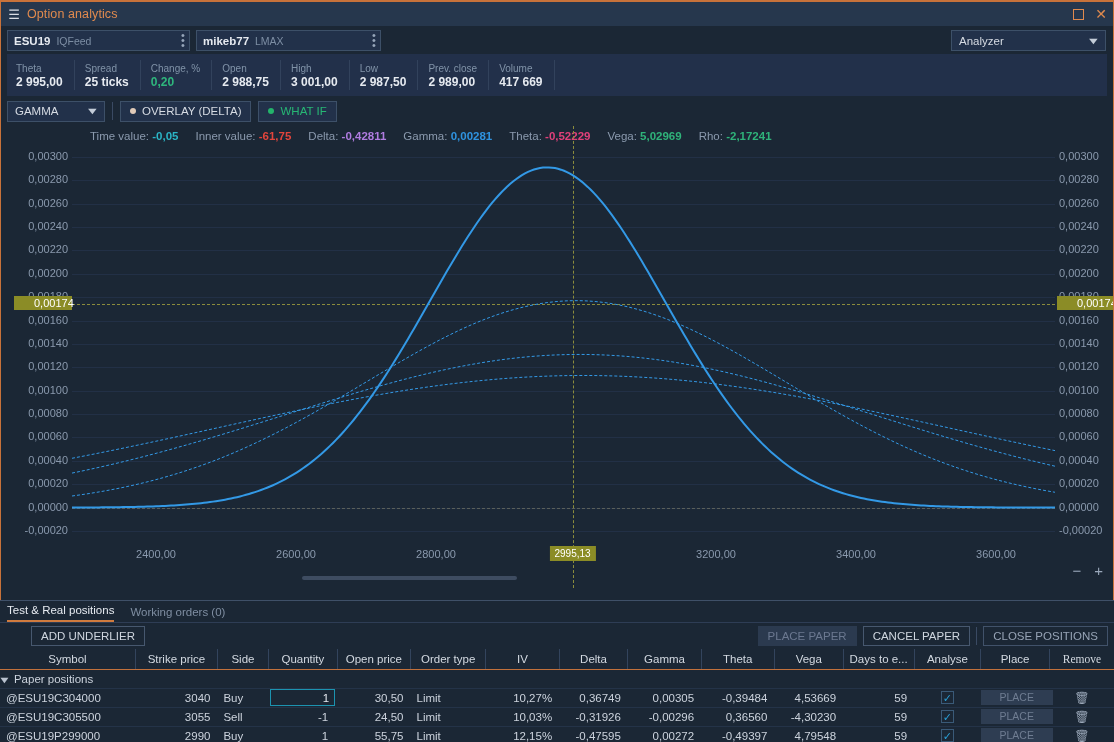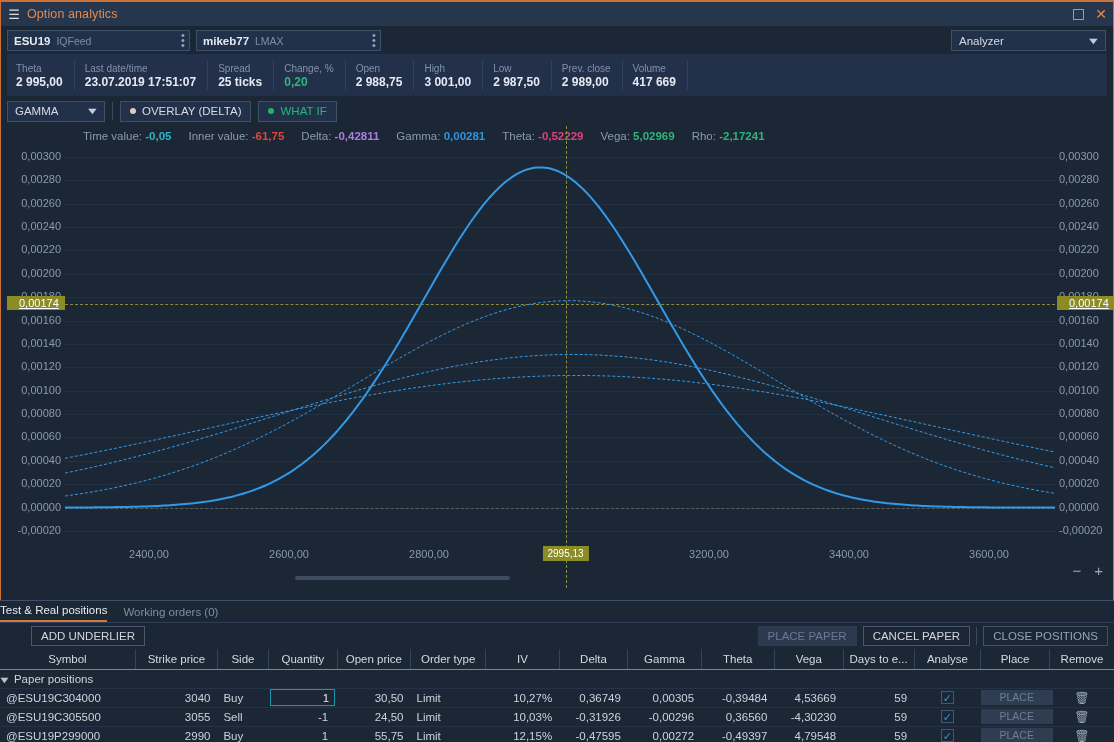--- a/index.html
+++ b/index.html
@@ -71,21 +71,21 @@
     height: 21px; background: #22314a; border: 1px solid #3d5068;
     display: flex; align-items: center; padding: 0 9px; gap: 6px;
     color: #d6dbe3; font-size: 11.5px;
   }
   .dot { width: 6px; height: 6px; border-radius: 50%; }
   .dot.pale { background: #e0cab8; }
   .dot.green { background: #24b36b; }
   .tgbtn.on { color: #27b774; }
 
   
-  .chartwrap { position: relative; height: 462px; background: #1b2735; margin: 2px 0 0 4px; }
+  .chartwrap { position: relative; height: 462px; background: #1b2735; margin: 2px 0 0 11px; }
   .greeks { position: absolute; top: 4px; left: 72px; font-size: 11.5px; white-space: nowrap; }
   .greeks span.l { color: #8b9aae; }
   .greeks span.v { font-weight: bold; }
   .gap { display: inline-block; width: 11px; }
 
   .axis { position: absolute; top: 0; width: 60px; height: 462px; }
   .axis.left { left: 0; }
   .axis.right { right: 0; width: 58px; }
   .tick { position: absolute; font-size: 11px; color: #8a99ad; white-space: nowrap; }
   .axis.left .tick { right: 4px; text-align: right; }
@@ -93,53 +93,53 @@
 
   .plot { position: absolute; left: 60px; right: 58px; top: 0; height: 462px; overflow: hidden; }
   .gline { position: absolute; left: 0; right: 0; height: 1px; background: #223046; }
 
   .hl-band { position: absolute; left: 0; right: 0; height: 1px; border-top: 1px dashed #8b8c3c; }
   .vl-band { position: absolute; top: 0; bottom: 0; width: 0; border-left: 1px dashed #8b8c3c; }
   .zero-line { position: absolute; left: 0; right: 0; border-top: 1px dashed #5a5f5a; }
 
   .ylabel-hl {
     position: absolute; background: #8b8c26; color: #ffffff; font-size: 11px;
-    padding: 1px 12px; font-weight: normal; z-index: 5; white-space: nowrap; text-decoration: underline;
+    padding: 1px 20px; font-weight: normal; z-index: 5; white-space: nowrap;
   }
 
   .xaxis { position: absolute; left: 60px; right: 58px; bottom: 18px; height: 22px; }
   .xtick { position: absolute; font-size: 11px; color: #8a99ad; transform: translateX(-50%); }
   .xlabel-hl {
     position: absolute; background: #8b8c26; color: #fff; font-size: 10px;
     padding: 2px 5px; transform: translateX(-50%); white-space: nowrap;
   }
   .scrollbar { position: absolute; left: 290px; width: 215px; bottom: 8px; height: 4px; background: #3e4c61; border-radius: 2px; }
   .zoomctl { position: absolute; right: 10px; bottom: 11px; display: flex; gap: 13px; color: #9aa8bb; font-size: 15px; line-height: 12px; }
 
   
   .bottom { position: absolute; left: 0; right: 0; bottom: 0; height: 142px; background: #1b2735; border-top: 1px solid #3f5068; }
-  .tabs { height: 22px; display: flex; align-items: flex-end; gap: 16px; border-bottom: 1px solid #2e3d55; }
+  .tabs { height: 22px; display: flex; align-items: flex-end; padding-left: 7px; gap: 16px; border-bottom: 1px solid #2e3d55; }
   .tab { font-size: 11.5px; padding-bottom: 4px; color: #7f8ea2; }
   .tab.active { color: #e6eaf0; border-bottom: 2px solid #d07b3e; }
 
   .actionrow { height: 26px; display: flex; align-items: center; padding: 0 7px; position: relative; margin-left: 24px; }
   .btn {
     height: 20px; border: 1px solid #47586f; background: transparent;
     color: #cfd6df; font-size: 11.5px; padding: 0 9px; display: flex; align-items: center;
   }
   .btn.disabled { color: #6b7890; background: #2b3a4f; border-color: #2b3a4f; }
   .btn.ghost { border-color: #41526a; color: #96a3b5; }
   .rightbtns { position: absolute; right: 6px; display: flex; align-items: center; gap: 6px; }
 
   table.pos { width: 100%; border-collapse: collapse; table-layout: fixed; }
   table.pos th {
     font-size: 11.5px; color: #d3d9e1; font-weight: normal; height: 20px;
     border-bottom: 1px solid #c2713c; border-right: 1px solid #33445d; text-align: center;
   }
-  table.pos th:last-child { border-right: none; }
+  table.pos th:last-child { border-right: none; font-family: Liberation Serif, serif; }
   table.pos td { font-size: 11.5px; color: #ccd3dd; height: 19px; border-bottom: 1px solid #243348; }
   .grp td { color: #c9d1db; font-size: 11.5px; }
   .chev-sm { display: inline-block; color: #b9c2cf; font-size: 9px; transform: scaleX(1.5); margin-right: 5px; }
   .r { text-align: right; padding-right: 7px; }
   .l { text-align: left; padding-left: 6px; }
   .c { text-align: center; }
   .qty-cell { padding: 0 2px; }
   .qty-input {
     border: 1px solid #1c93b0; background: transparent; color: #e2e7ee;
     font-size: 11.5px; height: 17px; width: 100%; text-align: right; padding-right: 5px;
@@ -183,24 +183,20 @@
   <div class="analyzer">
     <span>Analyzer</span>
     <span class="chev">▼</span>
   </div>
 </div>
 
 <div class="quotestrip" id="quote-strip">
     <div class="qcell">
       <div class="qlabel">Theta</div>
       <div class="qvalue">2 995,00</div>
-    </div>
-    <div class="qcell">
-      <div class="qlabel">Last date/time</div>
-      <div class="qvalue">23.07.2019 17:51:07</div>
     </div>
     <div class="qcell">
       <div class="qlabel">Spread</div>
       <div class="qvalue">25 ticks</div>
     </div>
     <div class="qcell">
       <div class="qlabel">Change, %</div>
       <div class="qvalue green">0,20</div>
     </div>
     <div class="qcell">

